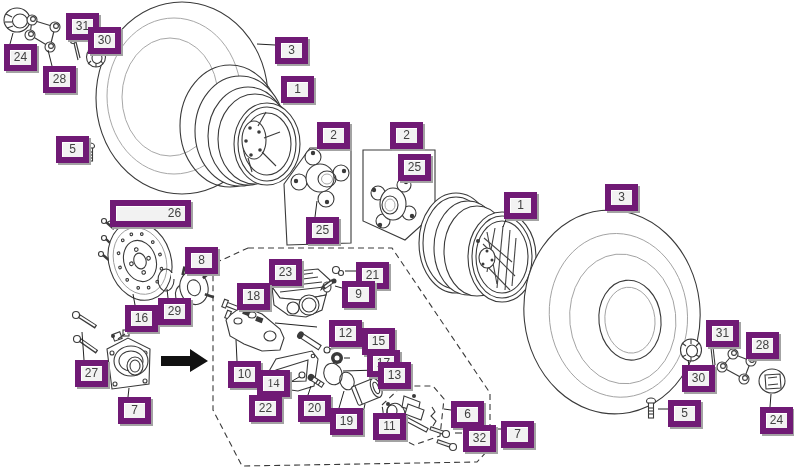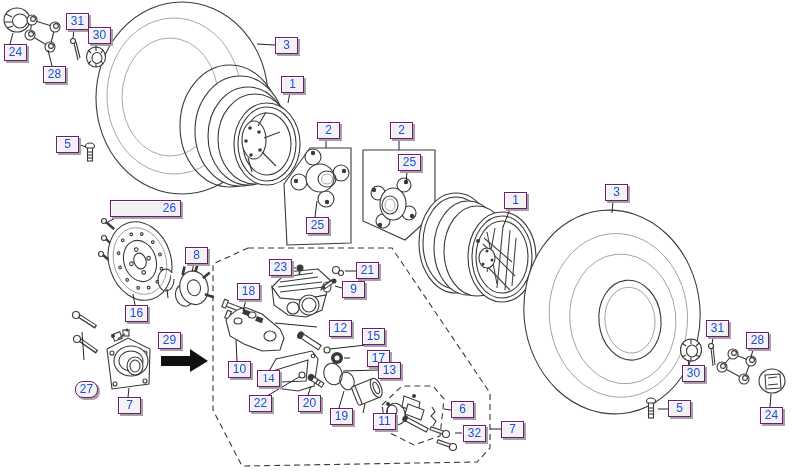--- a/index.html
+++ b/index.html
@@ -2,22 +2,22 @@
 <html style="--lbl-bg: #f2f2f2;"><head>
 <meta charset="utf-8">
 <style>
   html,body{margin:0;padding:0;background:#fff;}
   .stage{position:relative;width:794px;height:475px;background:#fff;overflow:hidden;
          font-family:"Liberation Sans",sans-serif;}
   .stage svg{position:absolute;left:0;top:0;}
   #labels{position:absolute;left:0;top:0;width:100%;height:100%;}
   .part-label{
     position:absolute;width:21px;height:15px;line-height:15px;text-align:center;
-    font-size:12px;color:#1d4ed8;background:var(--lbl-bg,#f2f2f2);
-    border:1px solid #701a75;
+    font-size:12px;color:#404040;background:var(--lbl-bg,#f2f2f2);
+    border:6px solid #701a75;
     box-shadow:inset 1px 1px 0 #ffffff, 2px 2px 0 #a3a3a3;
     cursor:pointer;user-select:none;
   }
   
   .s  {fill:none;stroke:#3a3a3a;stroke-width:1.1;}
   .sw {fill:#ffffff;stroke:#3a3a3a;stroke-width:1.1;}
   .sl {fill:none;stroke:#9d9d9d;stroke-width:0.9;}
   .f  {fill:#3a3a3a;stroke:none;}
   .ldr{stroke:#222;stroke-width:1;}
   .dash{fill:none;stroke:#3a3a3a;stroke-width:1.1;stroke-dasharray:6 4;}
@@ -440,23 +440,23 @@
 <div id="labels">
       <div class="part-label" style="left: 4px; top: 44px;">24</div>
       <div class="part-label" style="left: 43px; top: 66px;">28</div>
       <div class="part-label" style="left: 66px; top: 13px;">31</div>
       <div class="part-label" style="left: 88px; top: 27px;">30</div>
       <div class="part-label" style="left: 56px; top: 136px;">5</div>
       <div class="part-label" style="left: 275px; top: 37px;">3</div>
       <div class="part-label" style="left: 281px; top: 76px;">1</div>
       <div class="part-label" style="left: 110px; top: 200px; padding-left: 48px;">26</div>
       <div class="part-label" style="left: 125px; top: 305px;">16</div>
-      <div class="part-label" style="left: 158px; top: 298px; margin-top: 34px;">29</div>
+      <div class="part-label" style="left: 158px; top: 298px;">29</div>
       <div class="part-label" style="left: 185px; top: 247px;">8</div>
-      <div class="part-label" style="left: 75px; top: 381px; border-radius: 8px;">27</div>
+      <div class="part-label" style="left: 75px; top: 360px;">27</div>
       <div class="part-label" style="left: 118px; top: 397px;">7</div>
       <div class="part-label" style="left: 317px; top: 122px;">2</div>
       <div class="part-label" style="left: 306px; top: 217px;">25</div>
       <div class="part-label" style="left: 390px; top: 122px;">2</div>
       <div class="part-label" style="left: 398px; top: 154px;">25</div>
       <div class="part-label" style="left: 269px; top: 259px;">23</div>
       <div class="part-label" style="left: 356px; top: 262px;">21</div>
       <div class="part-label" style="left: 342px; top: 281px;">9</div>
       <div class="part-label" style="left: 237px; top: 283px;">18</div>
       <div class="part-label" style="left: 329px; top: 320px;">12</div>

